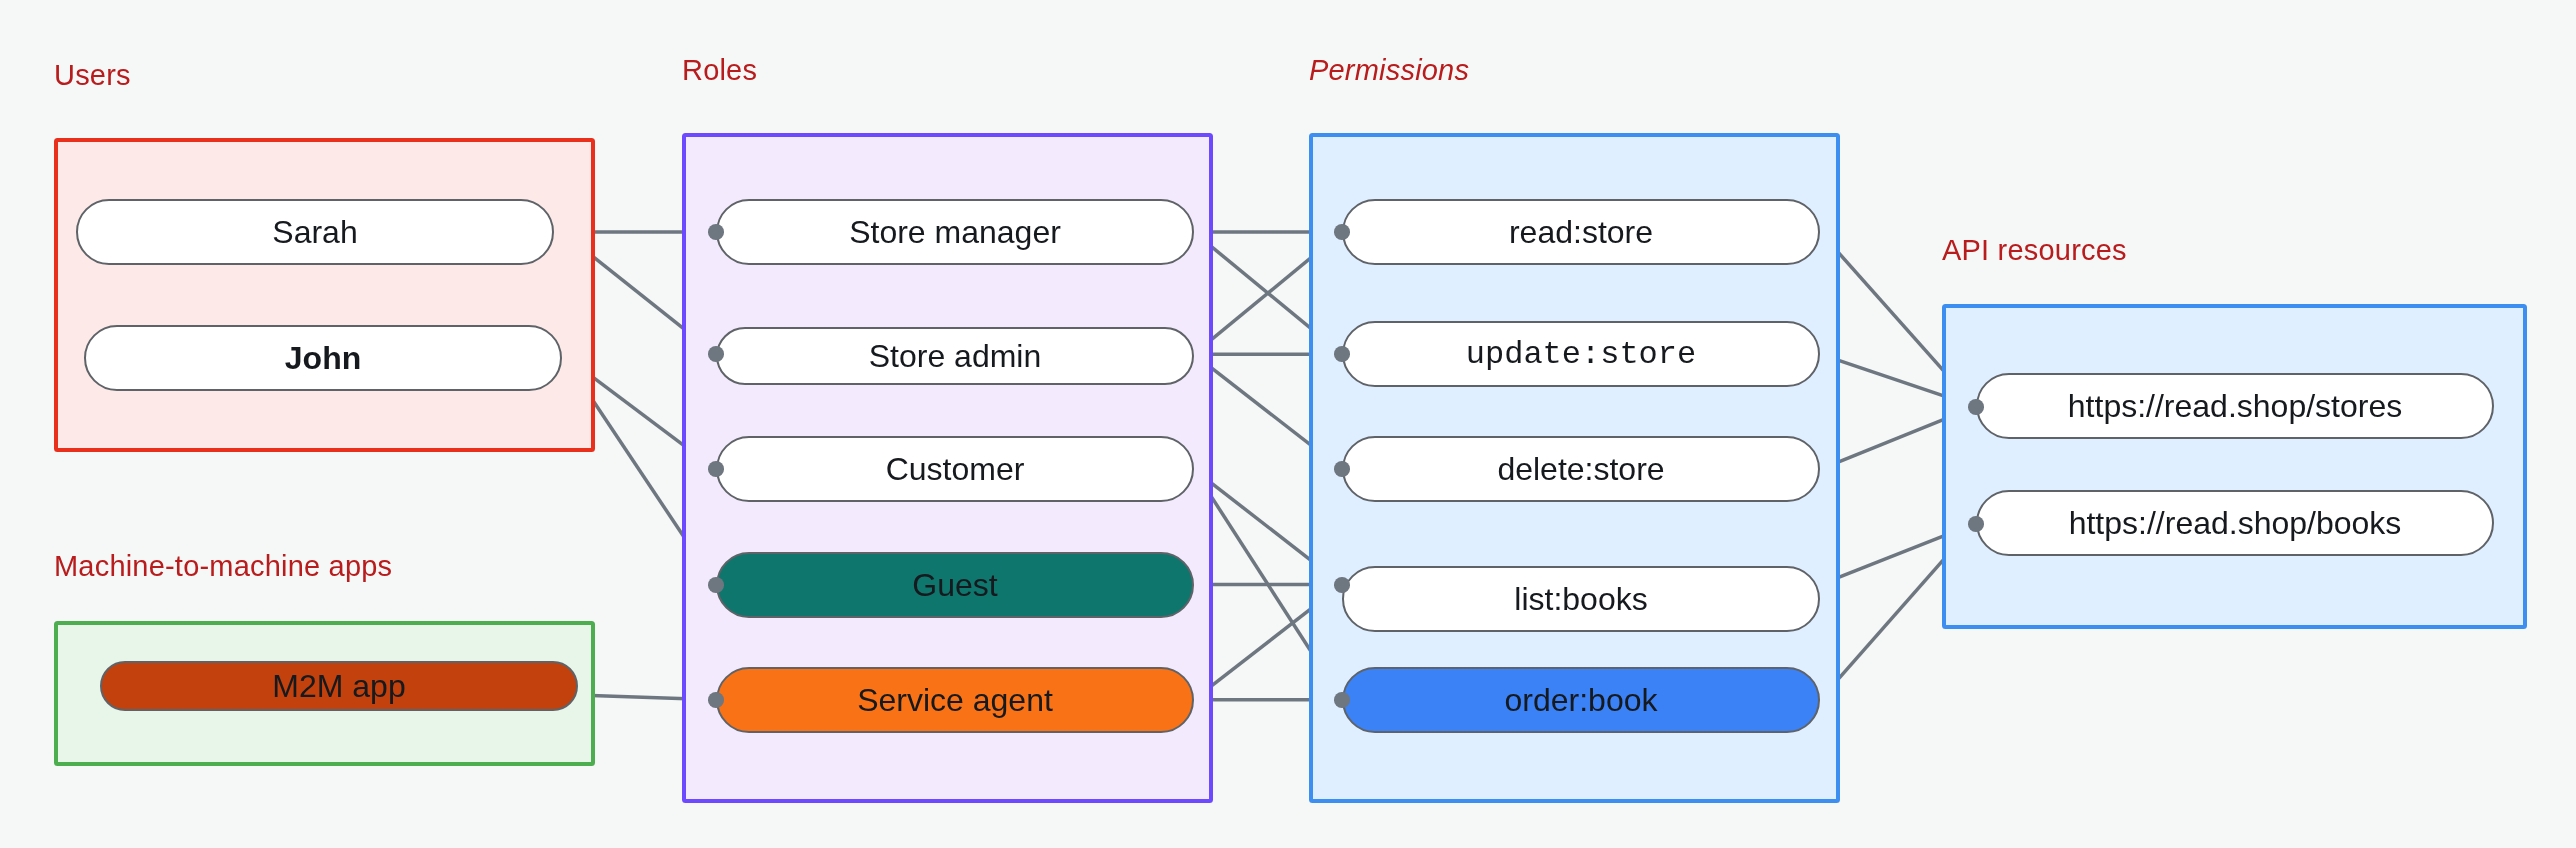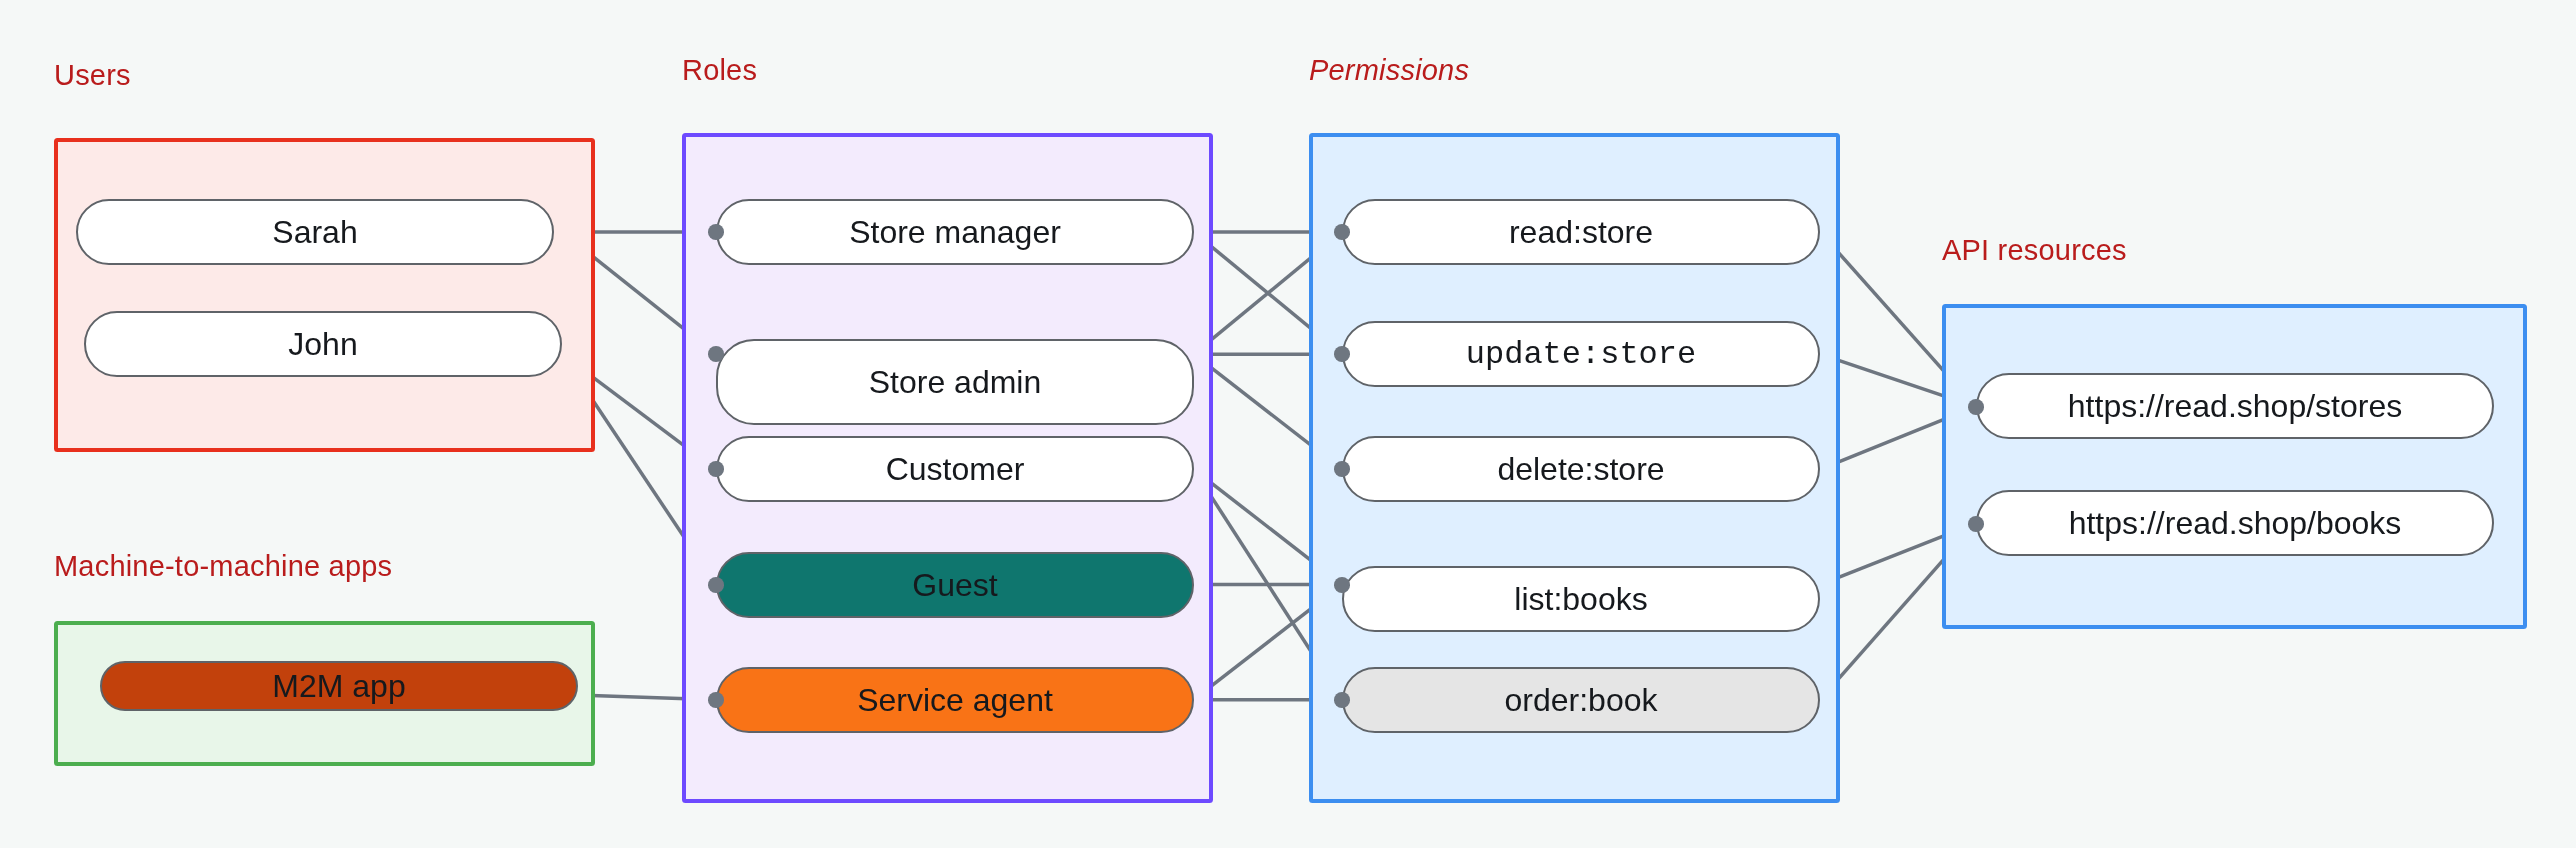--- a/index.html
+++ b/index.html
@@ -99,30 +99,30 @@
       <div class="group-box" style="left: 682px; top: 133px; width: 531px; height: 670px; border-color: rgb(109, 74, 255); background: rgb(243, 235, 253);"></div>
       <div class="group-title" style="left: 1309px; top: 54px; font-style: italic;">Permissions</div>
       <div class="group-box" style="left: 1309px; top: 133px; width: 531px; height: 670px; border-color: rgb(60, 142, 240); background: rgb(223, 239, 255);"></div>
       <div class="group-title" style="left: 1942px; top: 234px;">API resources</div>
       <div class="group-box" style="left: 1942px; top: 304px; width: 585px; height: 325px; border-color: rgb(60, 142, 240); background: rgb(223, 239, 255);"></div>
     </div>
   <div id="nodes-layer">
       <div class="node" style="left: 76px; top: 199px; width: 478px; height: 66px; border-color: rgb(95, 99, 104); background: rgb(255, 255, 255);">
         <span>Sarah</span>
       </div>
-      <div class="node" style="left: 84px; top: 311px; width: 478px; height: 66px; border-color: rgb(95, 99, 104); background: rgb(255, 255, 255);">
+      <div class="node" style="left: 84px; top: 325px; width: 478px; height: 66px; border-color: rgb(95, 99, 104); background: rgb(255, 255, 255); font-weight: bold;">
         <span>John</span>
       </div>
       <div class="node" style="left: 100px; top: 661px; width: 478px; height: 50px; border-color: rgb(95, 99, 104); background: #c2410c;">
         <span>M2M app</span>
       </div>
       <div class="node" style="left: 716px; top: 199px; width: 478px; height: 66px; border-color: rgb(95, 99, 104); background: rgb(255, 255, 255);">
         <span>Store manager</span>
       </div>
-      <div class="node" style="left: 716px; top: 339px; width: 478px; height: 86px; border-color: rgb(95, 99, 104); background: rgb(255, 255, 255);">
+      <div class="node" style="left: 716px; top: 327px; width: 478px; height: 58px; border-color: rgb(95, 99, 104); background: rgb(255, 255, 255);">
         <span>Store admin</span>
       </div>
       <div class="node" style="left: 716px; top: 436px; width: 478px; height: 66px; border-color: rgb(95, 99, 104); background: rgb(255, 255, 255);">
         <span>Customer</span>
       </div>
       <div class="node" style="left: 716px; top: 552px; width: 478px; height: 66px; border-color: rgb(95, 99, 104); background: #0f766e;">
         <span>Guest</span>
       </div>
       <div class="node" style="left: 716px; top: 667px; width: 478px; height: 66px; border-color: rgb(95, 99, 104); background: #f97316;">
         <span>Service agent</span>
@@ -132,21 +132,21 @@
       </div>
       <div class="node" style="left: 1342px; top: 321px; width: 478px; height: 66px; border-color: rgb(95, 99, 104); background: rgb(255, 255, 255); font-family: Liberation Mono, monospace;">
         <span>update:store</span>
       </div>
       <div class="node" style="left: 1342px; top: 436px; width: 478px; height: 66px; border-color: rgb(95, 99, 104); background: rgb(255, 255, 255);">
         <span>delete:store</span>
       </div>
       <div class="node" style="left: 1342px; top: 566px; width: 478px; height: 66px; border-color: rgb(95, 99, 104); background: rgb(255, 255, 255);">
         <span>list:books</span>
       </div>
-      <div class="node" style="left: 1342px; top: 667px; width: 478px; height: 66px; border-color: rgb(95, 99, 104); background: #e5e5e5;">
+      <div class="node" style="left: 1342px; top: 667px; width: 478px; height: 66px; border-color: rgb(95, 99, 104); background: #3b82f6;">
         <span>order:book</span>
       </div>
       <div class="node" style="left: 1976px; top: 373px; width: 518px; height: 66px; border-color: rgb(95, 99, 104); background: rgb(255, 255, 255);">
         <span>https://read.shop/stores</span>
       </div>
       <div class="node" style="left: 1976px; top: 490px; width: 518px; height: 66px; border-color: rgb(95, 99, 104); background: rgb(255, 255, 255);">
         <span>https://read.shop/books</span>
       </div>
     </div>
   <div id="dots-layer">

